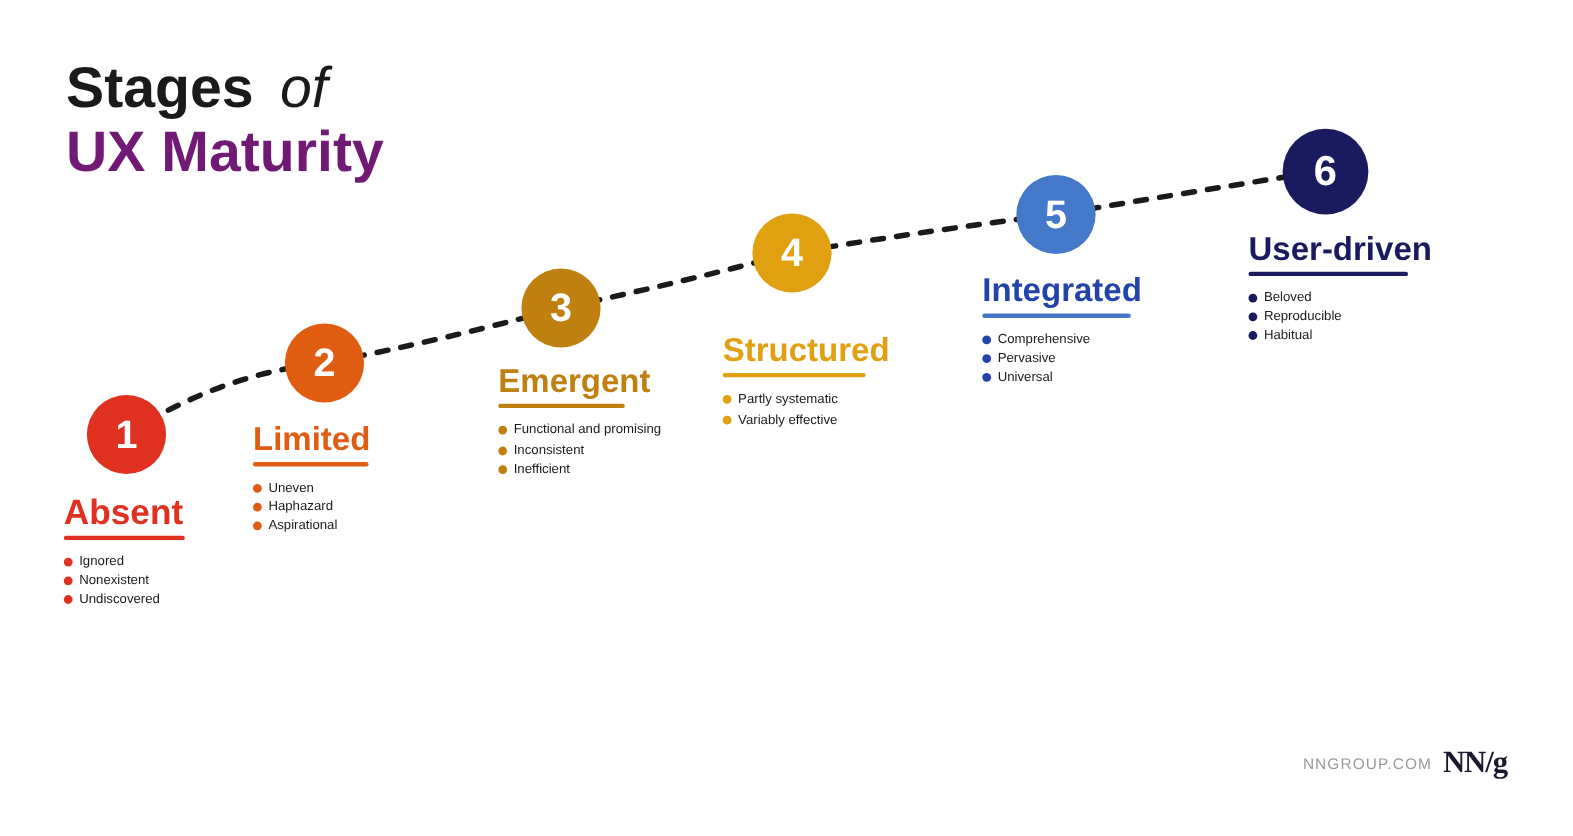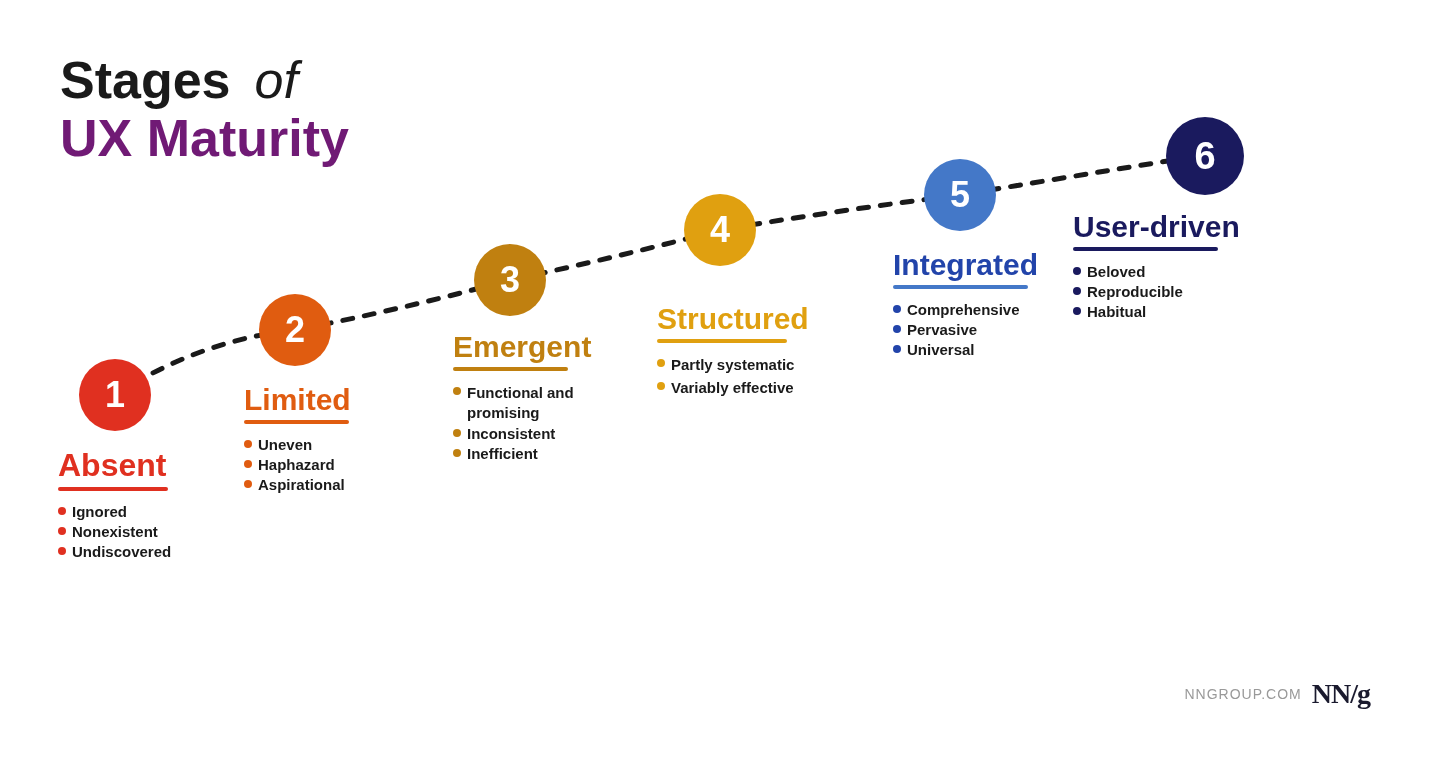--- a/index.html
+++ b/index.html
@@ -85,22 +85,22 @@
       border-radius: 2px;
       margin-top: 4px;
       margin-bottom: 12px;
     }
 
     .bullet-list {
       list-style: none;
     }
 
     .bullet-list li {
-      font-size: 15px;
-      font-weight: 700;
+      font-size: 12px;
+      font-weight: 400;
       color: #1a1a1a;
       margin-bottom: 3px;
       display: flex;
       align-items: flex-start;
     }
 
     .bullet-dot {
       width: 8px;
       height: 8px;
       border-radius: 50%;
@@ -167,21 +167,21 @@
       <li>
         <span class="bullet-dot" style="background:#e03020;"></span>
         <span>Undiscovered</span>
       </li>
     </ul>
   </div>
 
   <div class="stage-circle" style="left:259px; top:294px; width:72px; height:72px; background:#e05c10;">
     <span>2</span>
   </div>
-  <div class="stage-content" style="left:244px; top:383px;">
+  <div class="stage-content" style="left:230px; top:383px;">
     <div class="stage-name" style="font-size:30px; color:#e05c10;">Limited</div>
     <div class="stage-underline" style="width:105px; background:#e05c10;"></div>
     <ul class="bullet-list">
       <li>
         <span class="bullet-dot" style="background:#e05c10;"></span>
         <span>Uneven</span>
       </li>
       <li>
         <span class="bullet-dot" style="background:#e05c10;"></span>
         <span>Haphazard</span>
@@ -251,21 +251,21 @@
       <li>
         <span class="bullet-dot" style="background:#2244aa;"></span>
         <span>Universal</span>
       </li>
     </ul>
   </div>
 
   <div class="stage-circle" style="left:1166px; top:117px; width:78px; height:78px; background:#1a1a5e; font-size:38px;">
     <span>6</span>
   </div>
-  <div class="stage-content" style="left:1073px; top:210px;">
+  <div class="stage-content" style="left:1135px; top:210px;">
     <div class="stage-name" style="font-size:30px; color:#1a1a5e;">User-driven</div>
     <div class="stage-underline" style="width:145px; background:#1a1a5e;"></div>
     <ul class="bullet-list">
       <li>
         <span class="bullet-dot" style="background:#1a1a5e;"></span>
         <span>Beloved</span>
       </li>
       <li>
         <span class="bullet-dot" style="background:#1a1a5e;"></span>
         <span>Reproducible</span>

